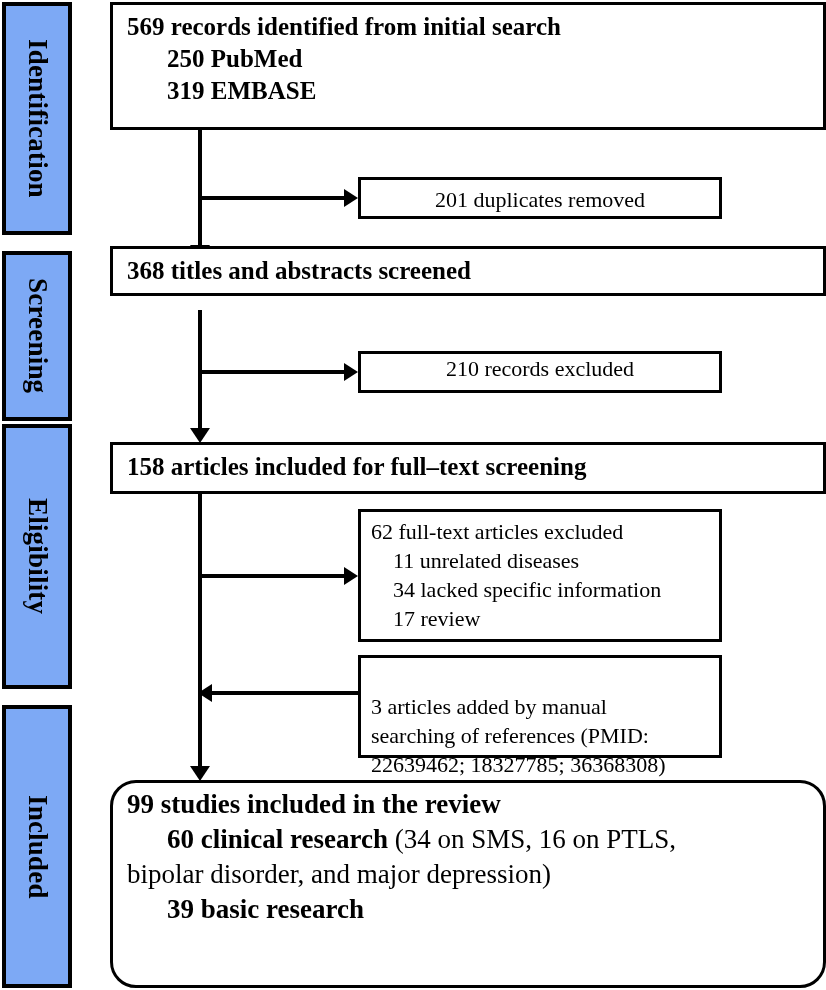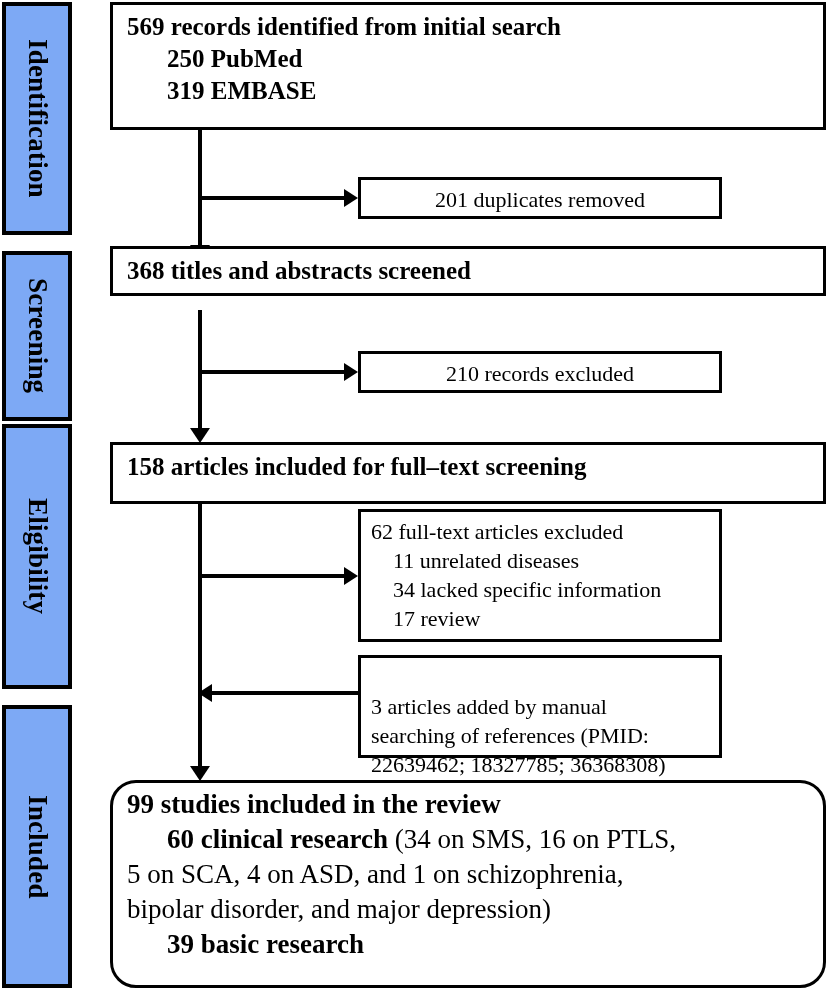--- a/index.html
+++ b/index.html
@@ -153,42 +153,41 @@
       <span class="indent1">319 EMBASE</span>
     </div>
   </div>
 
   <div class="box box-main" style="top:246px; height:50px;">
     <div class="txt">
       <span>368 titles and abstracts screened</span>
     </div>
   </div>
 
-  <div class="box box-main" style="top:442px; height:62px;">
+  <div class="box box-main" style="top:442px; height:52px;">
     <div class="txt">
       <span>158 articles included for full–text screening</span>
     </div>
   </div>
 
   <div class="box box-main" style="top:780px; height:208px;border-radius:26px;">
     <div class="txt" style="font-size:27px; line-height:1.30; padding-top:4px;">
       <span>99 studies included in the review</span>
       <span class="indent1"><span>60 clinical research</span><span class="reg"> (34 on SMS, 16 on PTLS,</span></span>
-      <span class="reg" style="display:block;">5 on SCA, 4 on ASD, and 1 on schizophrenia,</span>
       <span class="reg" style="display:block;">bipolar disorder, and major depression)</span>
       <span class="indent1">39 basic research</span>
     </div>
   </div>
 
   <div class="box box-side" style="left:358px; top:177px; width:364px; height:42px;font-family:Liberation Serif, serif;">
     <div class="txt center" style="padding-top:5px;">201 duplicates removed</div>
   </div>
 
   <div class="box box-side" style="left:358px; top:351px; width:364px; height:42px;">
-    <div class="txt center" style="padding-top:5px;">210 records excluded</div>
+    <div class="txt center" style="">210 records excluded</div>
   </div>
 
   <div class="box box-side" style="left:358px; top:509px; width:364px; height:133px;">
     <div class="txt" style="padding:5px 16px 0 10px;font-family:Liberation Serif, serif;">
       <span>62 full-text articles excluded</span>
       <span class="indent2">11 unrelated diseases</span>
       <span class="indent2">34 lacked specific information</span>
       <span class="indent2">17 review</span>
     </div>
   </div>

